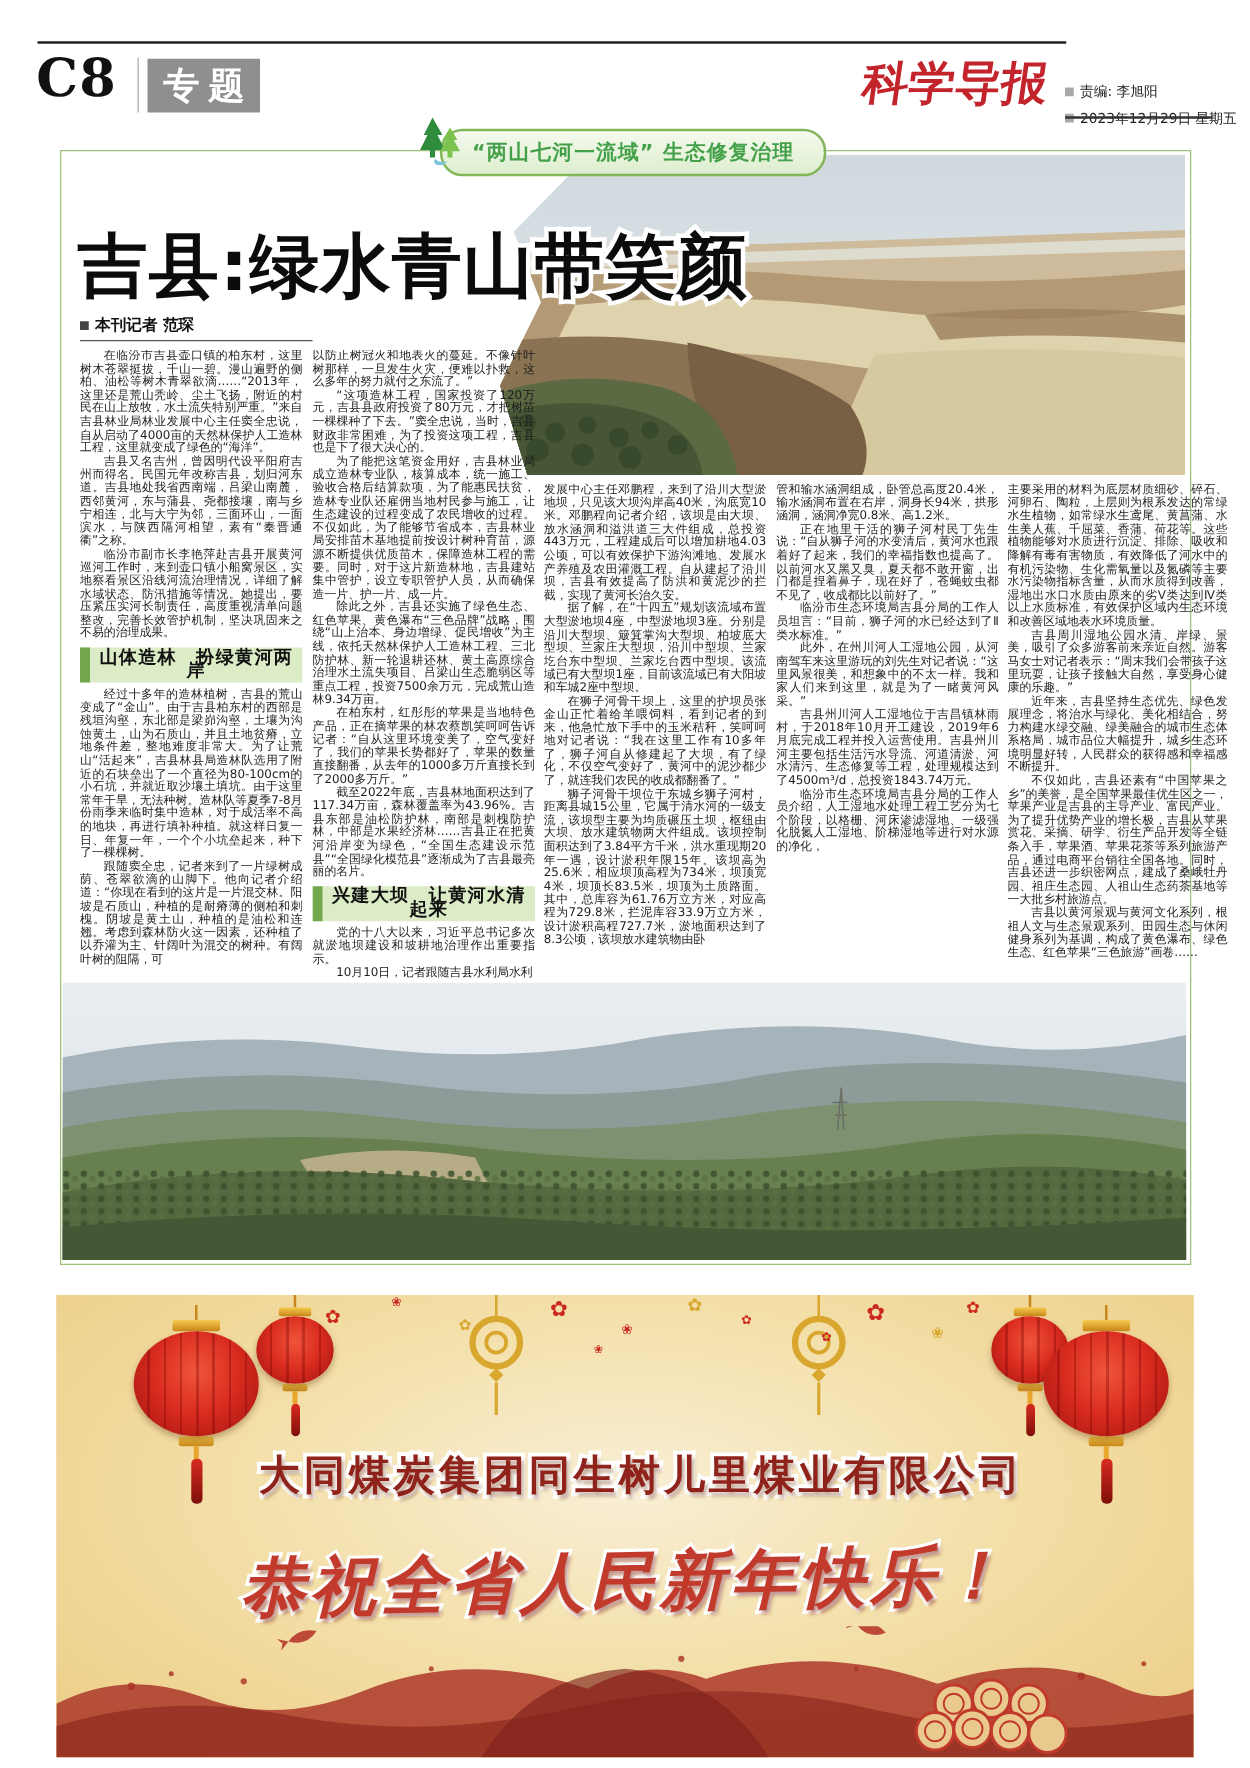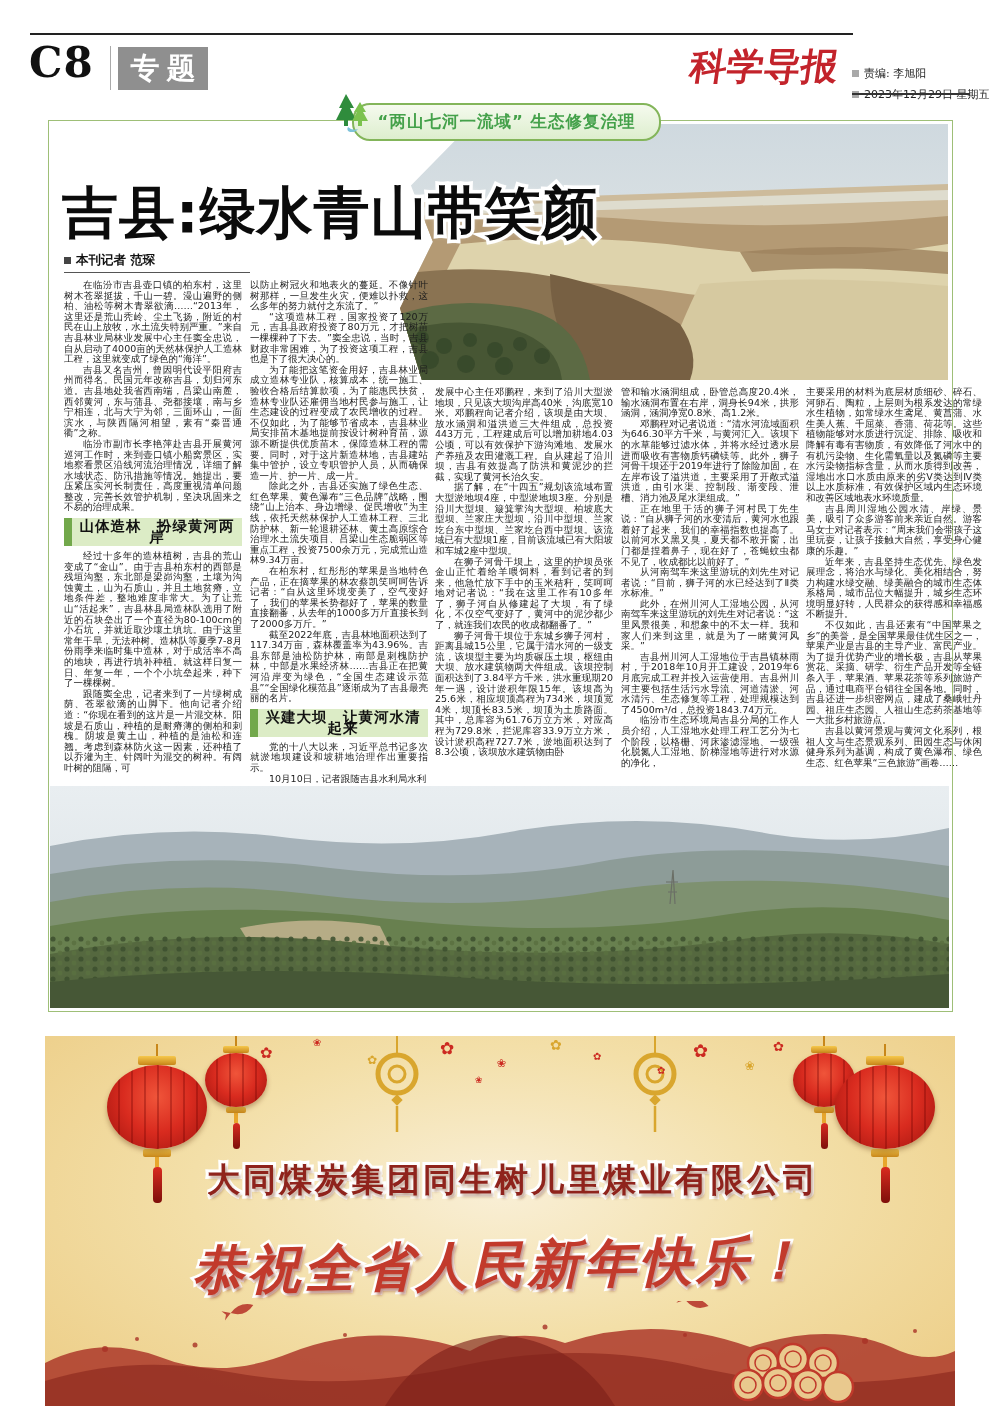--- a/index.html
+++ b/index.html
@@ -172,23 +172,22 @@
       <div class="para">10月10日，记者跟随吉县水利局水利</div>
     </div>
   <div class="col" id="col3">
       <div class="cont">发展中心主任邓鹏程，来到了沿川大型淤地坝，只见该大坝沟岸高40米，沟底宽10米。邓鹏程向记者介绍，该坝是由大坝、放水涵洞和溢洪道三大件组成，总投资443万元，工程建成后可以增加耕地4.03公顷，可以有效保护下游沟滩地、发展水产养殖及农田灌溉工程。自从建起了沿川坝，吉县有效提高了防洪和黄泥沙的拦截，实现了黄河长治久安。</div>
       <div class="para">据了解，在“十四五”规划该流域布置大型淤地坝4座，中型淤地坝3座。分别是沿川大型坝、簸箕掌沟大型坝、柏坡底大型坝、兰家庄大型坝，沿川中型坝、兰家圪台东中型坝、兰家圪台西中型坝。该流域已有大型坝1座，目前该流域已有大阳坡和车城2座中型坝。</div>
       <div class="para">在狮子河骨干坝上，这里的护坝员张金山正忙着给羊喂饲料，看到记者的到来，他急忙放下手中的玉米秸秆，笑呵呵地对记者说：“我在这里工作有10多年了，狮子河自从修建起了大坝，有了绿化，不仅空气变好了，黄河中的泥沙都少了，就连我们农民的收成都翻番了。”</div>
       <div class="para">狮子河骨干坝位于东城乡狮子河村，距离县城15公里，它属于清水河的一级支流，该坝型主要为均质碾压土坝，枢纽由大坝、放水建筑物两大件组成。该坝控制面积达到了3.84平方千米，洪水重现期20年一遇，设计淤积年限15年。该坝高为25.6米，相应坝顶高程为734米，坝顶宽4米，坝顶长83.5米，坝顶为土质路面。其中，总库容为61.76万立方米，对应高程为729.8米，拦泥库容33.9万立方米，设计淤积高程727.7米，淤地面积达到了8.3公顷，该坝放水建筑物由卧</div>
     </div>
   <div class="col" id="col4">
       <div class="cont">管和输水涵洞组成，卧管总高度20.4米，输水涵洞布置在右岸，洞身长94米，拱形涵洞，涵洞净宽0.8米、高1.2米。</div>
-      <div class="para">邓鹏程对记者说道：“清水河流域面积为646.30平方千米，与黄河汇入。该坝下的水草能够过滤水体，并将水经过透水层进而吸收有害物质钙磷镁等。此外，狮子河骨干坝还于2019年进行了除险加固，在左岸布设了溢洪道，主要采用了开敞式溢洪道，由引水渠、控制段、渐变段、泄槽、消力池及尾水渠组成。”</div>
       <div class="para">正在地里干活的狮子河村民丁先生说：“自从狮子河的水变清后，黄河水也跟着好了起来，我们的幸福指数也提高了。以前河水又黑又臭，夏天都不敢开窗，出门都是捏着鼻子，现在好了，苍蝇蚊虫都不见了，收成都比以前好了。”</div>
-      <div class="para">从河南驾车来这里游玩的刘先生对记者说：“目前，狮子河的水已经达到了Ⅱ类水标准。”</div>
+      <div class="para">临汾市生态环境局吉县分局的工作人员坦言：“目前，狮子河的水已经达到了Ⅱ类水标准。”</div>
       <div class="para">此外，在州川河人工湿地公园，从河南驾车来这里游玩的刘先生对记者说：“这里风景很美，和想象中的不太一样。我和家人们来到这里，就是为了一睹黄河风采。”</div>
       <div class="para">吉县州川河人工湿地位于吉昌镇林雨村，于2018年10月开工建设，2019年6月底完成工程并投入运营使用。吉县州川河主要包括生活污水导流、河道清淤、河水清污、生态修复等工程，处理规模达到了4500m³/d，总投资1843.74万元。</div>
       <div class="para">临汾市生态环境局吉县分局的工作人员介绍，人工湿地水处理工程工艺分为七个阶段，以格栅、河床渗滤湿地、一级强化脱氮人工湿地、阶梯湿地等进行对水源的净化，</div>
     </div>
   <div class="col" id="col5">
       <div class="cont">主要采用的材料为底层材质细砂、碎石、河卵石、陶粒，上层则为根系发达的常绿水生植物，如常绿水生鸢尾、黄菖蒲、水生美人蕉、千屈菜、香蒲、荷花等。这些植物能够对水质进行沉淀、排除、吸收和降解有毒有害物质，有效降低了河水中的有机污染物、生化需氧量以及氮磷等主要水污染物指标含量，从而水质得到改善，湿地出水口水质由原来的劣Ⅴ类达到Ⅳ类以上水质标准，有效保护区域内生态环境和改善区域地表水环境质量。</div>
       <div class="para">吉县周川湿地公园水清、岸绿、景美，吸引了众多游客前来亲近自然。游客马女士对记者表示：“周末我们会带孩子这里玩耍，让孩子接触大自然，享受身心健康的乐趣。”</div>
       <div class="para">近年来，吉县坚持生态优先、绿色发展理念，将治水与绿化、美化相结合，努力构建水绿交融、绿美融合的城市生态体系格局，城市品位大幅提升，城乡生态环境明显好转，人民群众的获得感和幸福感不断提升。</div>
       <div class="para">不仅如此，吉县还素有“中国苹果之乡”的美誉，是全国苹果最佳优生区之一，苹果产业是吉县的主导产业、富民产业。为了提升优势产业的增长极，吉县从苹果赏花、采摘、研学、衍生产品开发等全链条入手，苹果酒、苹果花茶等系列旅游产品，通过电商平台销往全国各地。同时，吉县还进一步织密网点，建成了桑峨牡丹园、祖庄生态园、人祖山生态药茶基地等一大批乡村旅游点。</div>
       <div class="para">吉县以黄河景观与黄河文化系列，根祖人文与生态景观系列、田园生态与休闲健身系列为基调，构成了黄色瀑布、绿色生态、红色苹果“三色旅游”画卷……</div>

